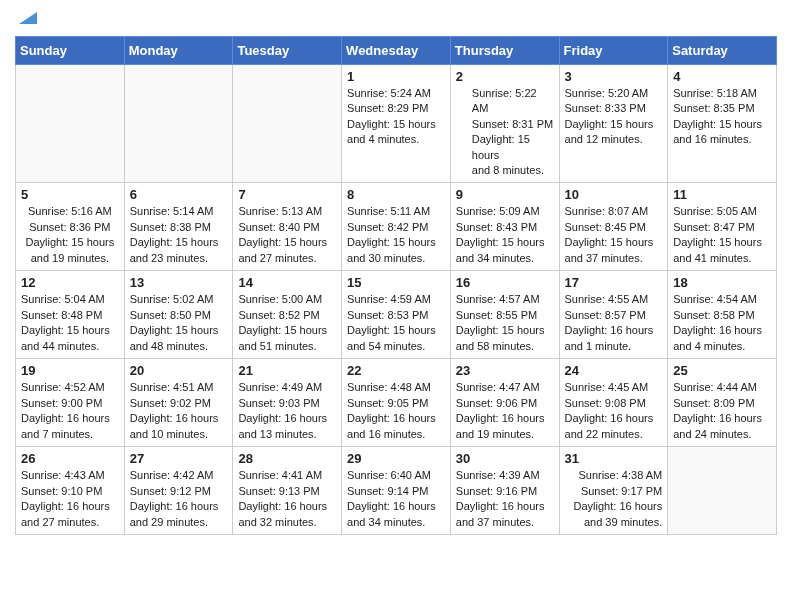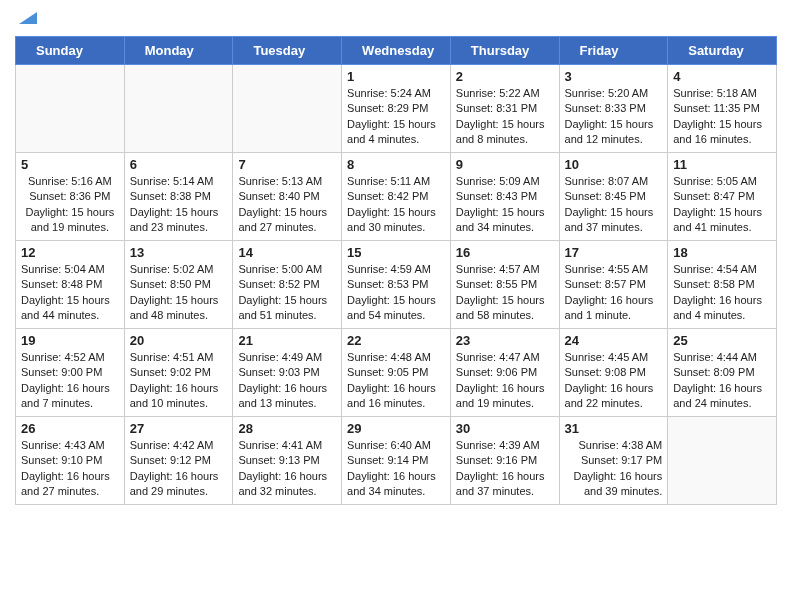--- a/index.html
+++ b/index.html
@@ -45,21 +45,21 @@
     table {
       width: 100%;
       border-collapse: collapse;
       table-layout: fixed;
     }
     th {
       background-color: #3a6bbf;
       color: #fff;
       font-size: 13px;
       font-weight: bold;
-      padding: 6px 20px;
+      padding: 6px 4px;
       text-align: left;
       border: 1px solid #5a8be0;
     }
     td {
       border: 1px solid #ccc;
       vertical-align: top;
       padding: 4px 5px;
       font-size: 10.5px;
       color: #222;
       height: 88px;
@@ -121,36 +121,36 @@
         <td class="empty"></td>
         <td>
           <span class="day-num">1</span>
           <div class="day-info" style="white-space: pre-line;">Sunrise: 5:24 AM
 Sunset: 8:29 PM
 Daylight: 15 hours
 and 4 minutes.</div>
         </td>
         <td>
           <span class="day-num">2</span>
-          <div class="day-info" style="white-space: pre-line;">Sunrise: 5:22 AM
+          <div class="day-info" style="white-space: pre-line; margin-left: 16px;">Sunrise: 5:22 AM
 Sunset: 8:31 PM
 Daylight: 15 hours
 and 8 minutes.</div>
         </td>
         <td>
           <span class="day-num">3</span>
           <div class="day-info" style="white-space: pre-line;">Sunrise: 5:20 AM
 Sunset: 8:33 PM
 Daylight: 15 hours
 and 12 minutes.</div>
         </td>
         <td>
           <span class="day-num">4</span>
           <div class="day-info" style="white-space: pre-line;">Sunrise: 5:18 AM
-Sunset: 11:35 PM
+Sunset: 8:35 PM
 Daylight: 15 hours
 and 16 minutes.</div>
         </td>
       </tr>
       <tr>
         <td>
           <span class="day-num">5</span>
           <div class="day-info" style="white-space: pre-line; text-align: center;">Sunrise: 5:16 AM
 Sunset: 8:36 PM
 Daylight: 15 hours

